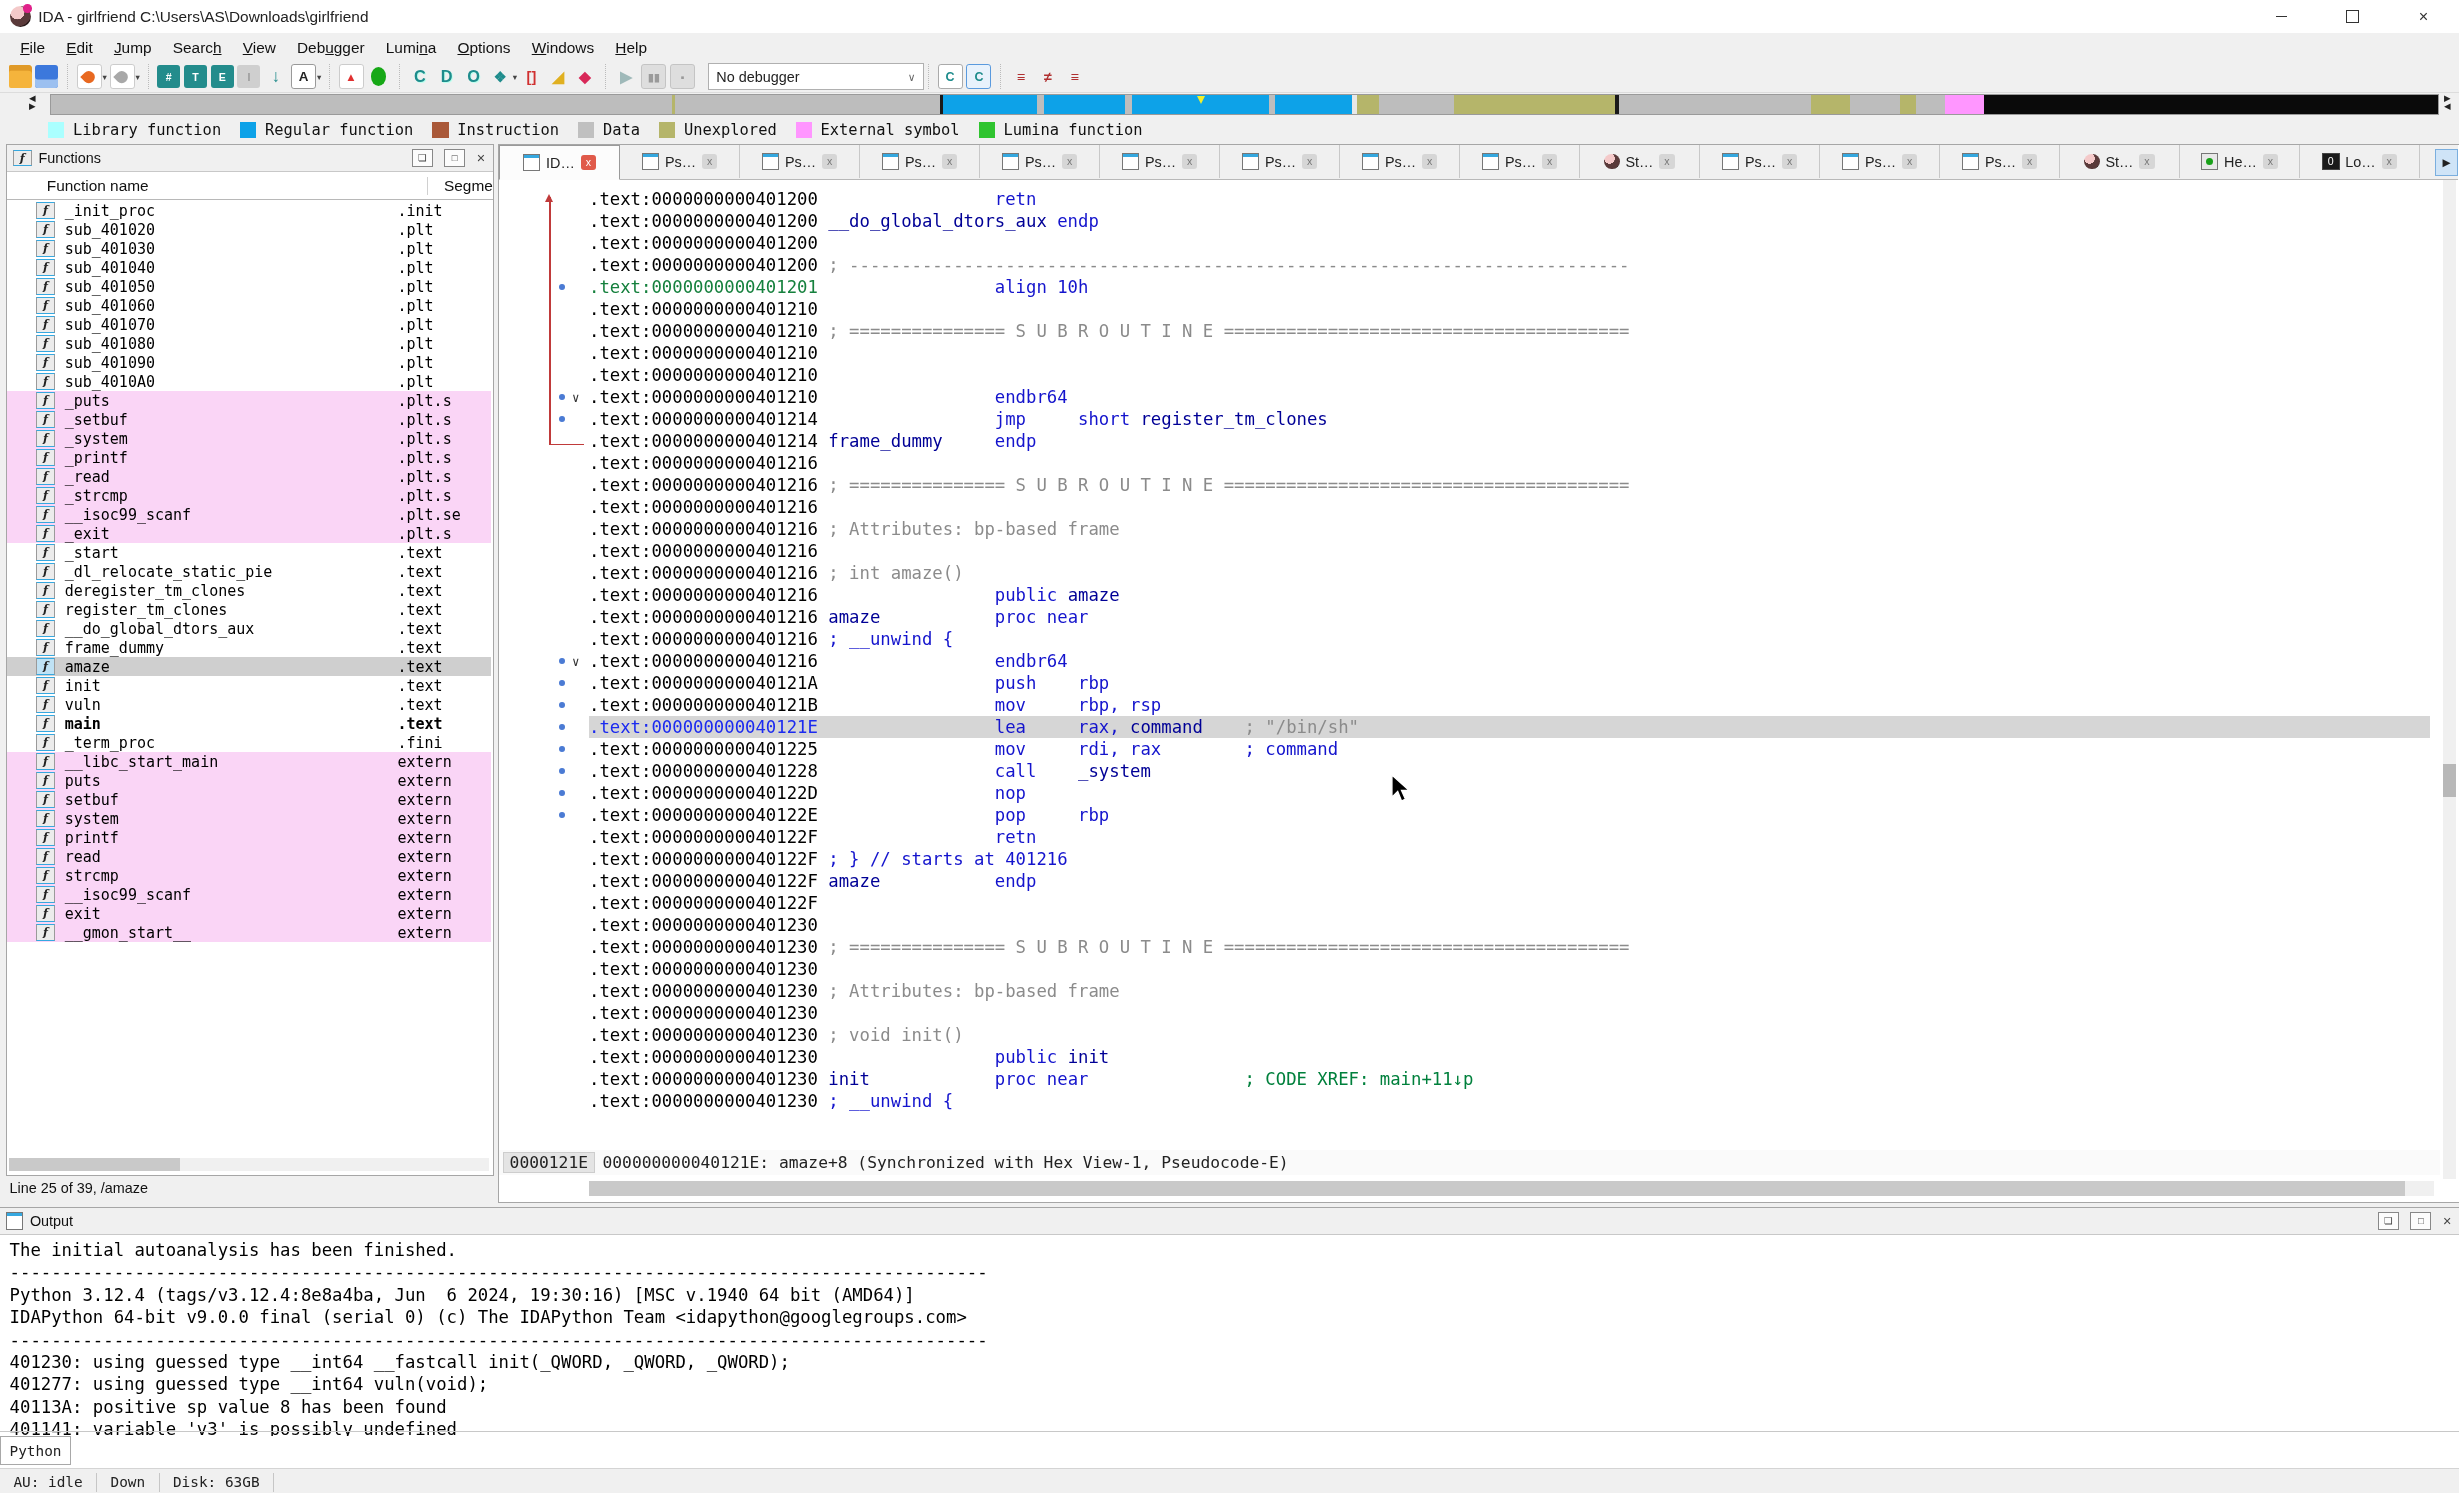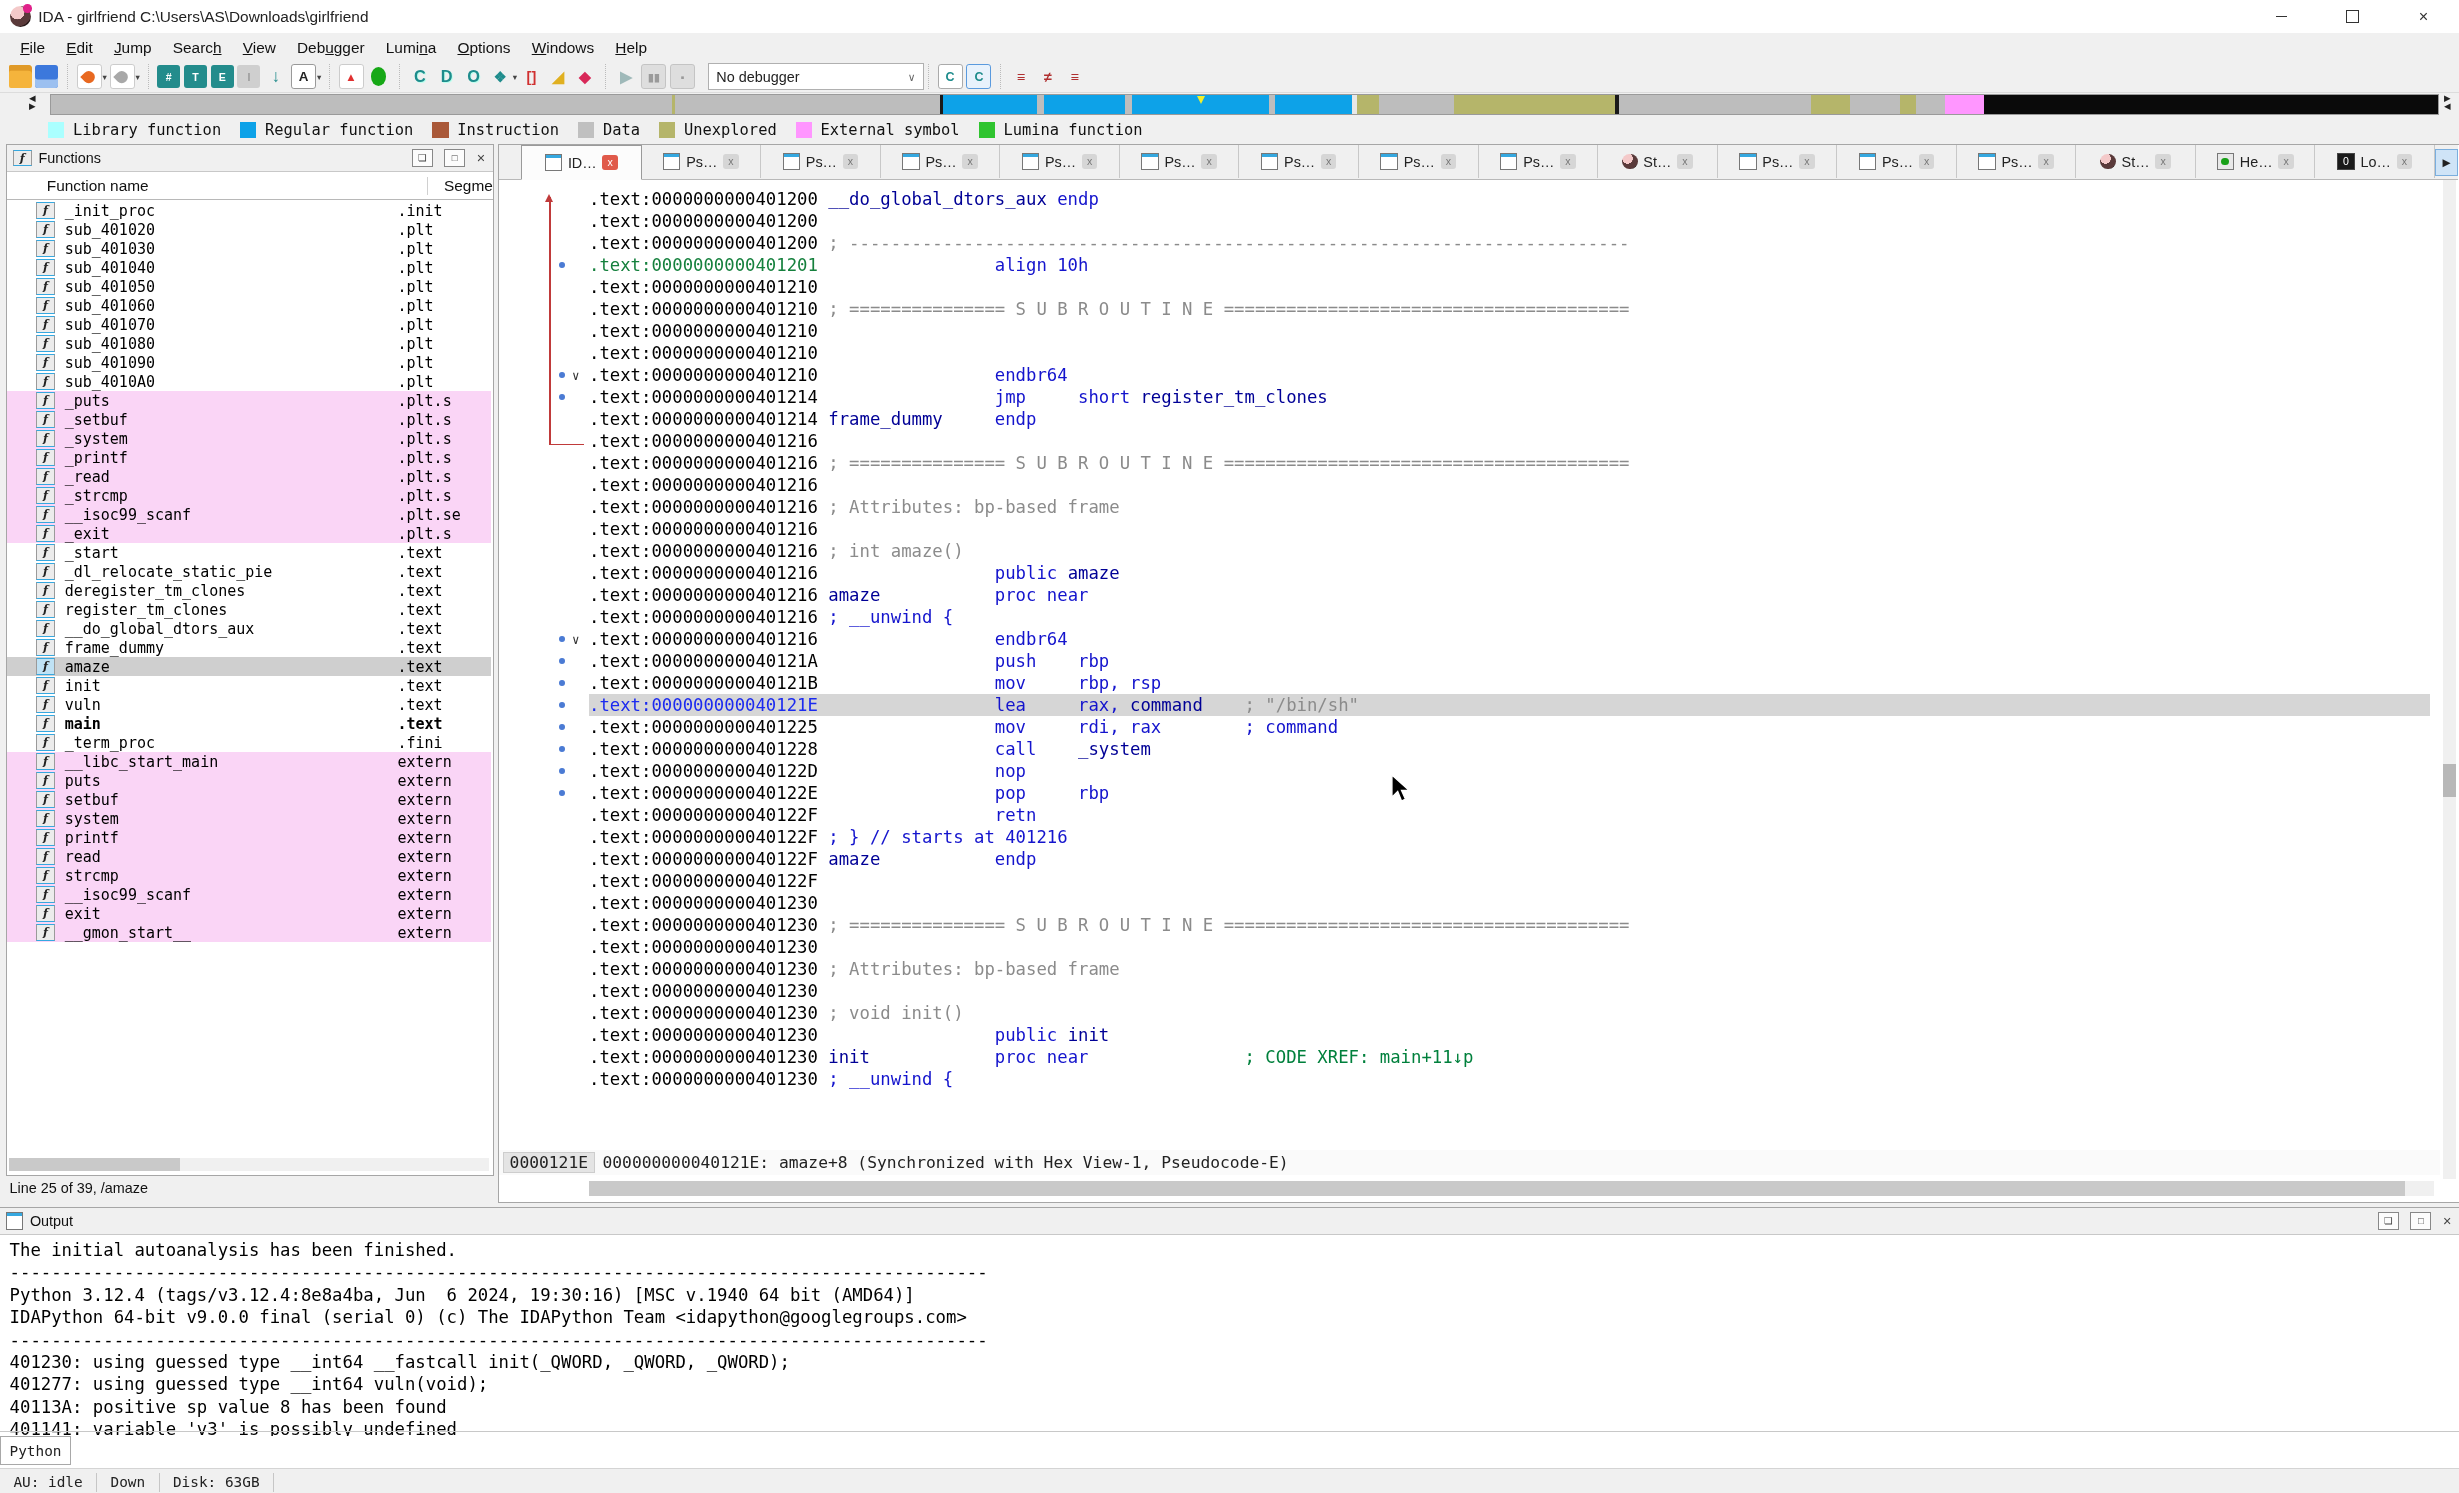--- a/index.html
+++ b/index.html
@@ -90,21 +90,21 @@
   .frow.sel .fico{background:#bfe2f5;}
   .frow.bold .fname,.frow.bold .fseg{font-weight:bold;}
   #funchsb{position:absolute;left:1.9px;bottom:3.8px;width:480px;height:13.4px;background:#f0f0f0;}
   #funchsb .thumb{width:171px;height:13.4px;background:#c9c9c9;}
   #funcstatus{position:absolute;left:9.6px;top:1180px;font-size:14.4px;color:#111;}
   
   #disasm{position:absolute;left:498px;top:144px;width:1960px;height:1057px;background:#fff;border:1px solid #a6a6a6;}
   #tabbar{position:absolute;left:0;top:0;width:1959px;height:34px;background:#f0f0f0;border-bottom:1px solid #b8b8b8;display:flex;}
   .tab{width:119px;height:33px;border-right:1px solid #c8c8c8;display:flex;align-items:center;justify-content:center;gap:5.8px;
        font-size:14.4px;color:#222;background:#f0f0f0;}
-  .tab.active{background:#fcfcfc;border:1px solid #9a9a9a;border-bottom:1px solid #fcfcfc;margin-left:22px;}
+  .tab.active{background:#fcfcfc;border:1px solid #9a9a9a;border-bottom:1px solid #fcfcfc;}
   .tico{width:15.4px;height:15.4px;flex:none;}
   .tico.listico{background:#fff;border:1px solid #777;box-shadow:inset 0 2.9px 0 #35a8e0, inset 0 -1.9px 0 #fff;}
   .tico.roseico{border-radius:50%;background:radial-gradient(circle at 35% 30%,#f4c9c9 0 35%,#5a3a3a 36% 75%,#2b1b1b 76%);}
   .tico.hexico{background:#e8e8e8;border:1px solid #777;position:relative;}
   .tico.hexico::after{content:"";position:absolute;left:3.8px;top:3.8px;width:7.7px;height:7.7px;border-radius:50%;background:#18a018;}
   .tico.logico{background:#1a1a1a;border:1px solid #444;color:#fff;font-size:10.6px;display:flex;align-items:center;justify-content:center;}
   .tclose{width:15.4px;height:15.4px;border-radius:2.9px;background:#d6d6d6;color:#777;font-size:10.6px;
           display:flex;align-items:center;justify-content:center;}
   .tclose.red{background:#e05a4a;color:#fff;}
   #taboverflow{margin-left:auto;width:21px;height:25px;margin-top:3.8px;background:#cfe4f7;border:1px solid #7aaede;
@@ -580,20 +580,21 @@
           <span class="tclose">x</span>
         </div>
         <div id="taboverflow">▶</div>
       </div>
     <div id="listing">
       <div id="redarrow">
         <span class="head"></span>
           <span class="vline"></span>
           <span class="hline"></span>
       </div>
+    <div class="dline"><span class="dmargin"></span><span class="dtext"><span class="ta">.text:0000000000401200</span><span class="tp">                 </span><span class="tk">retn</span></span></div>
         <div class="dline"><span class="dmargin"></span><span class="dtext"><span class="ta">.text:0000000000401200</span><span class="tp"> </span><span class="tn">__do_global_dtors_aux</span><span class="tp"> </span><span class="tk">endp</span></span></div>
         <div class="dline"><span class="dmargin"></span><span class="dtext"><span class="ta">.text:0000000000401200</span></span></div>
         <div class="dline"><span class="dmargin"></span><span class="dtext"><span class="ta">.text:0000000000401200</span><span class="tp"> </span><span class="tg">; ---------------------------------------------------------------------------</span></span></div>
         <div class="dline"><span class="dmargin"><span class="ddot"></span></span><span class="dtext"><span class="td">.text:0000000000401201</span><span class="tp">                 </span><span class="tk">align 10h</span></span></div>
         <div class="dline"><span class="dmargin"></span><span class="dtext"><span class="ta">.text:0000000000401210</span></span></div>
         <div class="dline"><span class="dmargin"></span><span class="dtext"><span class="ta">.text:0000000000401210</span><span class="tp"> </span><span class="tg">; =============== S U B R O U T I N E =======================================</span></span></div>
         <div class="dline"><span class="dmargin"></span><span class="dtext"><span class="ta">.text:0000000000401210</span></span></div>
         <div class="dline"><span class="dmargin"></span><span class="dtext"><span class="ta">.text:0000000000401210</span></span></div>
         <div class="dline"><span class="dmargin"><span class="ddot"></span><span class="dcol">∨</span></span><span class="dtext"><span class="ta">.text:0000000000401210</span><span class="tp">                 </span><span class="tk">endbr64</span></span></div>
         <div class="dline"><span class="dmargin"><span class="ddot"></span></span><span class="dtext"><span class="ta">.text:0000000000401214</span><span class="tp">                 </span><span class="tk">jmp</span><span class="tp">     </span><span class="tk">short </span><span class="tn">register_tm_clones</span></span></div>

